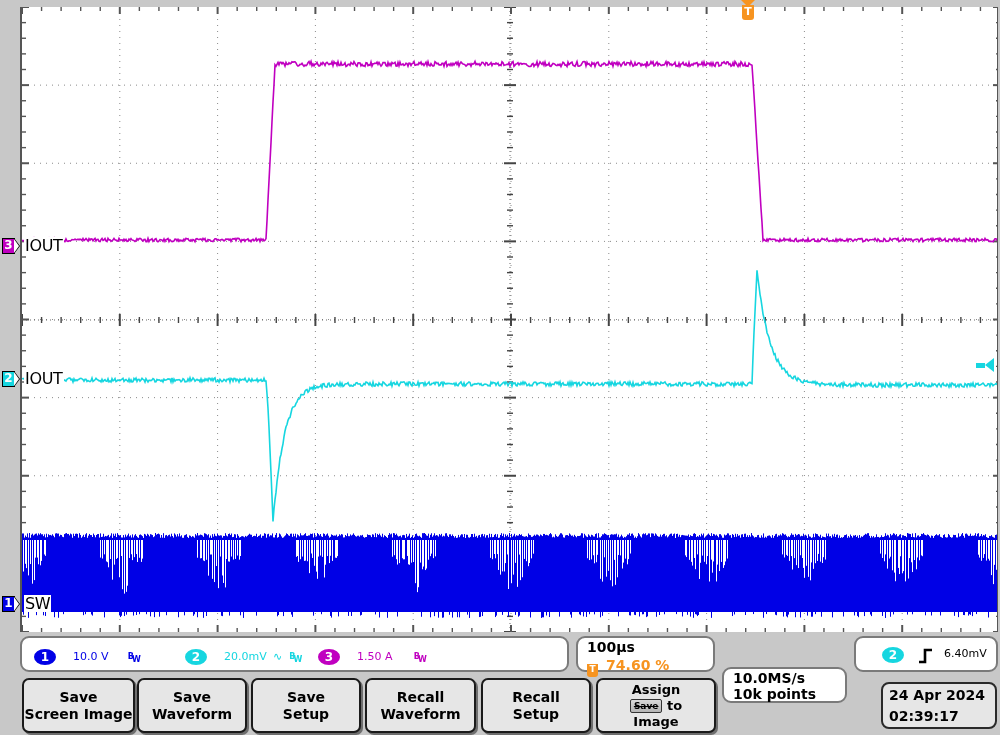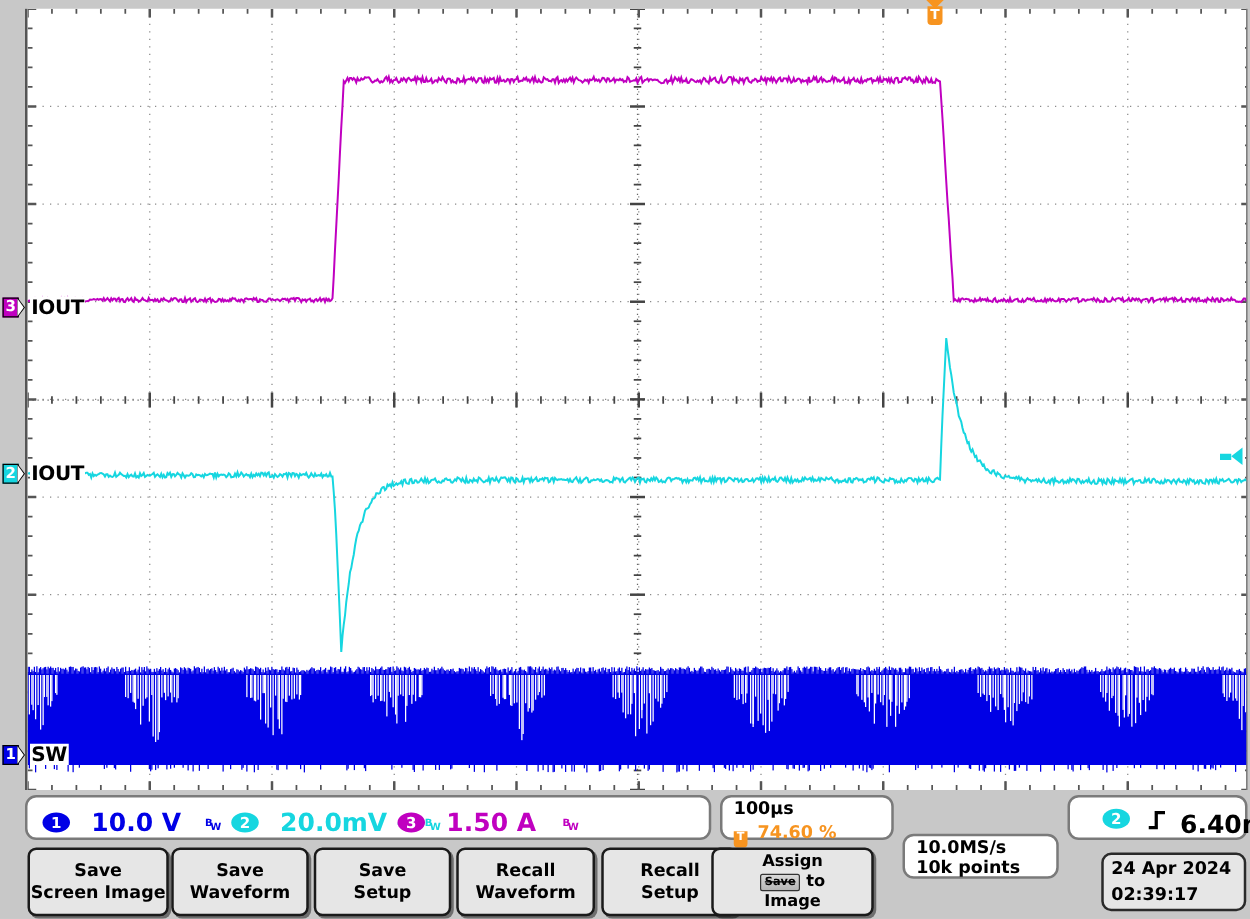--- a/index.html
+++ b/index.html
@@ -60,21 +60,21 @@
     border-bottom: 7px solid transparent;
     border-left: 5px solid #fff;
   }
   .chan-marker span.num {
     position: relative; z-index: 3;
     display:block; width:13px; text-align:center;
   }
   .chan-label {
     position: absolute;
     font-size: 16px;
-    font-weight: bold;
+    font-weight: normal;
     color: #000;
     background: #fff;
     font-family: "DejaVu Sans", "Liberation Sans", sans-serif;
     padding: 0 1px;
     line-height: 17px;
     letter-spacing: -0.3px;
   }
 
   
   #trig-marker {
@@ -128,22 +128,22 @@
     display: inline-block;
     width: 22px; height: 16px;
     border-radius: 11px/8px;
     color: #fff; font-weight: bold;
     font-size: 12px; line-height: 16px;
     text-align: center;
     vertical-align: middle;
     font-family: "DejaVu Sans", "Liberation Sans", sans-serif;
   }
   .sb-text {
-    font-size: 20px;
-    font-weight: bold;
+    font-size: 11px;
+    font-weight: normal;
     font-family: "DejaVu Sans", "Liberation Sans", sans-serif;
     vertical-align: middle;
   }
   .bw-mark {
     font-size: 8px;
     font-weight: bold;
     vertical-align: middle;
     letter-spacing: -0.5px;
     position: relative;
     display: inline-block;
@@ -2024,21 +2024,21 @@
       <div>Setup</div>
     </div>
     <div class="menu-btn" id="mb3" style="left:365px; width:111px;">
       <div>Recall</div>
       <div>Waveform</div>
     </div>
     <div class="menu-btn" id="mb4" style="left:481px; width:110px;">
       <div>Recall</div>
       <div>Setup</div>
     </div>
-    <div class="menu-btn" id="mb5" style="left:569px; width:130px; line-height:16px; font-size:13px;">
+    <div class="menu-btn" id="mb5" style="left:596px; width:120px; line-height:16px; font-size:13px;">
       <div>Assign</div>
       <div>
         <span class="key-chip">Save</span><span> to</span>
       </div>
       <div>Image</div>
     </div>
 
     <div id="datetime-box">
       <div>24 Apr 2024</div>
       <div>02:39:17</div>

